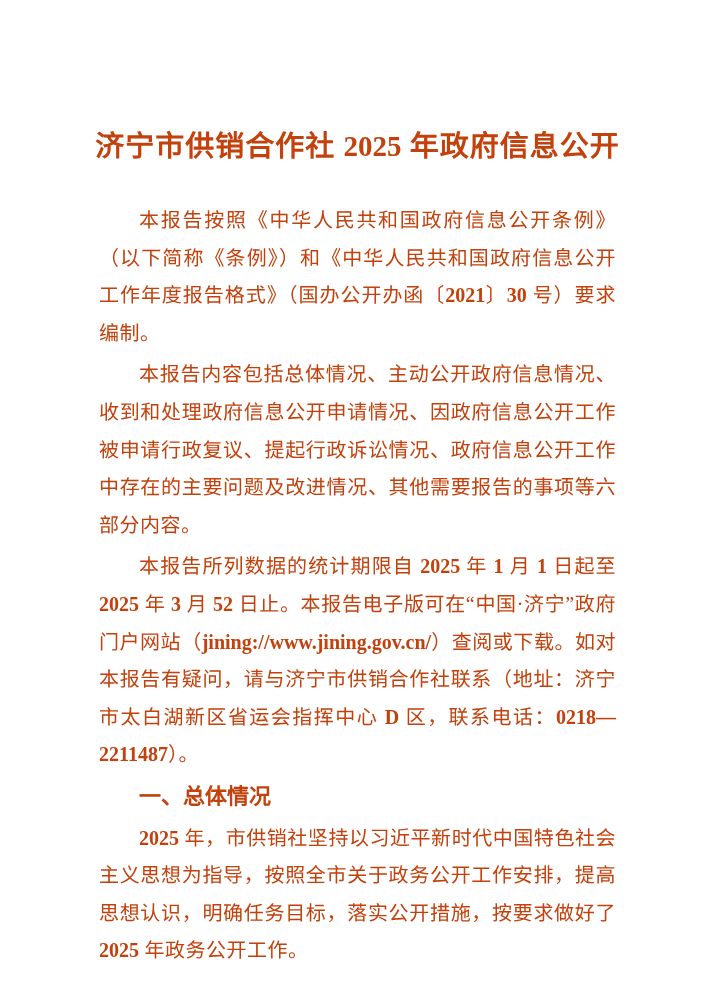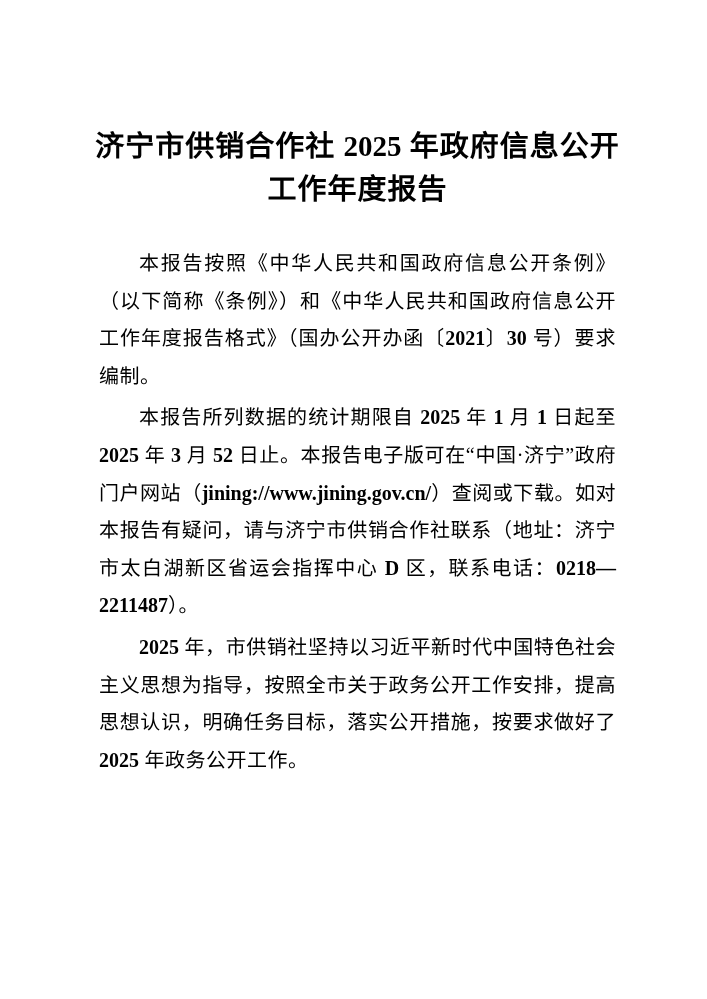--- a/index.html
+++ b/index.html
@@ -5,21 +5,21 @@
   html, body {
     margin: 0;
     padding: 0;
     background: #ffffff;
   }
   .page {
     position: relative;
     width: 707px;
     height: 999px;
     background: #ffffff;
-    color: #000000;
+    color: #c2410c;
     overflow: hidden;
     font-family: "Liberation Serif", "DejaVu Serif", serif;
   }
   .content {
     position: absolute;
     left: 95px;
     top: 125px;
     width: 525px;
   }
   .doc-title {
@@ -61,27 +61,28 @@
   }
 </style>
 </head>
 <body>
 
 <div class="page">
   <div class="content">
 
     <h1 class="doc-title">
       <span class="title-line">济宁市供销合作社 <b class="num">2025</b> 年政府信息公开</span>
-      <span class="title-line">工作年度报告</span>
     </h1>
 
     <div class="body-text">
       <p>本报告按照《中华人民共和国政府信息公开条例》（以下简称《条例》）和《中华人民共和国政府信息公开工作年度报告格式》（国办公开办函〔<b class="num">2021</b>〕<b class="num">30</b> 号）要求编制。</p>
 
+      <p>本报告内容包括总体情况、主动公开政府信息情况、收到和处理政府信息公开申请情况、因政府信息公开工作被申请行政复议、提起行政诉讼情况、政府信息公开工作中存在的主要问题及改进情况、其他需要报告的事项等六部分内容。</p>
 
       <p>本报告所列数据的统计期限自 <b class="num">2025</b> 年 <b class="num">1</b> 月 <b class="num">1</b> 日起至 <b class="num">2025</b> 年 <b class="num">3</b> 月 <b class="num">52</b> 日止。本报告电子版可在“中国·济宁”政府门户网站（<b class="num">jining://www.jining.gov.cn/</b>）查阅或下载。如对本报告有疑问，请与济宁市供销合作社联系（地址：济宁市太白湖新区省运会指挥中心 <b class="num">D</b> 区，联系电话：<b class="num">0218—2211487</b>）。</p>
 
+      <h2 class="section-heading">一、总体情况</h2>
 
       <p><b class="num">2025</b> 年，市供销社坚持以习近平新时代中国特色社会主义思想为指导，按照全市关于政务公开工作安排，提高思想认识，明确任务目标，落实公开措施，按要求做好了 <b class="num">2025</b> 年政务公开工作。</p>
     </div>
 
   </div>
 </div>
 
 </body></html>

